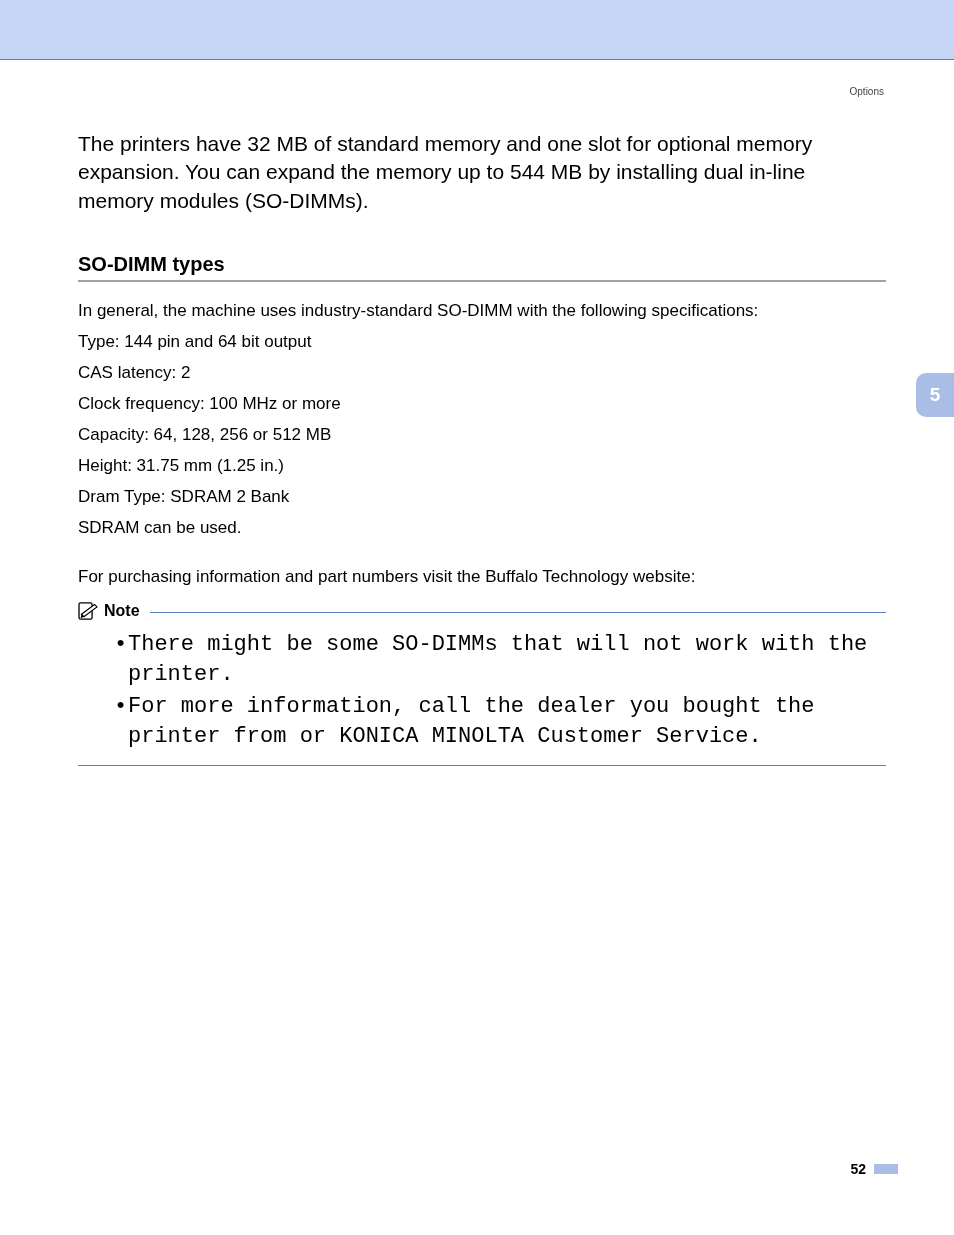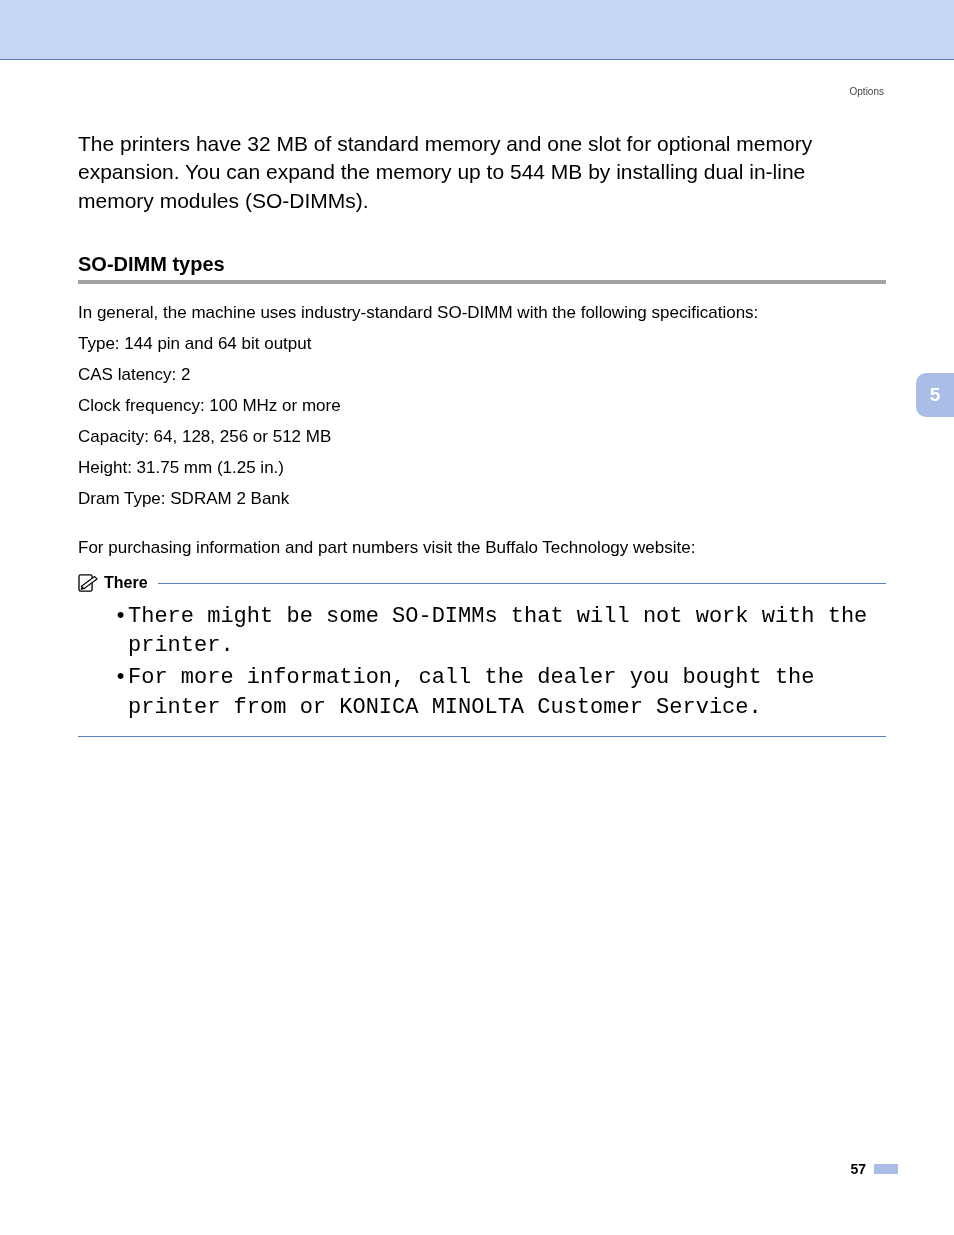--- a/index.html
+++ b/index.html
@@ -3,21 +3,21 @@
 <meta charset="utf-8">
 <style>
   * { box-sizing: border-box; margin: 0; padding: 0; }
   html, body { width: 954px; height: 1235px; background: #fff; font-family: Arial, Helvetica, sans-serif; color: #000; }
   .top-bar { position: absolute; left: 0; top: 0; width: 954px; height: 59px; background: #c5d5f5; }
   .top-rule { position: absolute; left: 0; top: 59px; width: 954px; height: 1px; background: #5b7fc4; }
   .header-label { position: absolute; right: 70px; top: 86px; font-size: 10px; color: #444; }
   .main { position: absolute; left: 78px; top: 130px; width: 808px; }
   h1 { font-size: 30px; font-weight: bold; margin-bottom: 24px; }
   .intro { font-size: 21px; line-height: 1.35; margin-bottom: 38px; }
-  h2 { font-size: 20px; font-weight: bold; padding-bottom: 4px; border-bottom: 4px solid #a3a3a3; margin-bottom: 18px; }
+  h2 { font-size: 20px; font-weight: bold; padding-bottom: 4px; border-bottom: 2px solid #a3a3a3; margin-bottom: 18px; }
   .spec-line { font-size: 17px; line-height: 1.35; margin-bottom: 8px; }
   .gap { height: 18px; }
   .note-block { margin-top: 14px; }
   .note-head { display: flex; align-items: center; }
   .note-icon { width: 20px; height: 18px; margin-right: 6px; flex: 0 0 auto; }
   .note-title { font-size: 16px; font-weight: bold; }
   .note-rule-wrap { flex: 1 1 auto; padding-left: 10px; }
   .note-rule { height: 1px; background: #5b7fc4; width: 100%; position: relative; top: 1px; }
   .note-list { margin: 10px 0 14px 36px; }
   .note-list li { font-size: 22px; line-height: 1.35; margin-bottom: 2px; list-style: none; position: relative; padding-left: 14px; font-family: Liberation Mono, monospace; }
@@ -41,43 +41,44 @@
 
   <h2>SO-DIMM types</h2>
 
   <p class="spec-line">In general, the machine uses industry-standard SO-DIMM with the following specifications:</p>
   <p class="spec-line">Type: 144 pin and 64 bit output</p>
   <p class="spec-line">CAS latency: 2</p>
   <p class="spec-line">Clock frequency: 100 MHz or more</p>
   <p class="spec-line">Capacity: 64, 128, 256 or 512 MB</p>
   <p class="spec-line">Height: 31.75 mm (1.25 in.)</p>
   <p class="spec-line">Dram Type: SDRAM 2 Bank</p>
+  <p class="spec-line">SDRAM can be used.</p>
 
   <div class="gap"></div>
 
   <p class="spec-line">For purchasing information and part numbers visit the Buffalo Technology website:</p>
 
   <div class="note-block">
     <div class="note-head">
       <svg class="note-icon" viewBox="0 0 24 22">
         <rect x="1" y="1" width="16" height="20" rx="2" fill="none" stroke="#000" stroke-width="1.6"></rect>
         <path d="M4 15 L20 3 L23 6 L7 18 Z" fill="#fff" stroke="#000" stroke-width="1.4"></path>
         <path d="M4 15 L3 20 L7 18 Z" fill="#000"></path>
       </svg>
-      <span class="note-title">There</span>
+      <span class="note-title">Note</span>
       <div class="note-rule-wrap">
           <div class="note-rule"></div>
         </div>
     </div>
     <ul class="note-list">
       <li>There might be some SO-DIMMs that will not work with the printer.</li>
       <li>For more information, call the dealer you bought the printer from or KONICA MINOLTA Customer Service.</li>
     </ul>
     <div class="note-bottom-rule"></div>
   </div>
 </div>
 
 <div class="side-tab">5</div>
 
 <div class="footer">
-  <span class="page-num">57</span>
+  <span class="page-num">52</span>
   <div class="footer-accent"></div>
 </div>
 
 </body></html>

